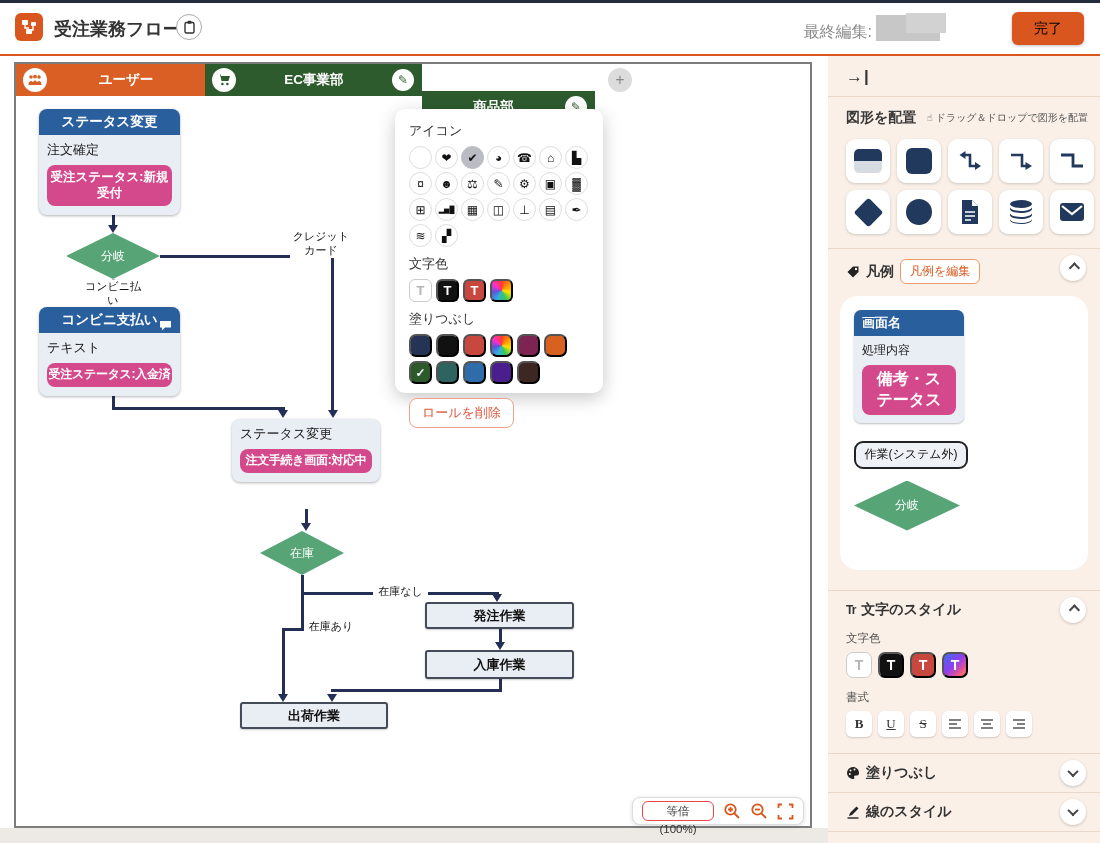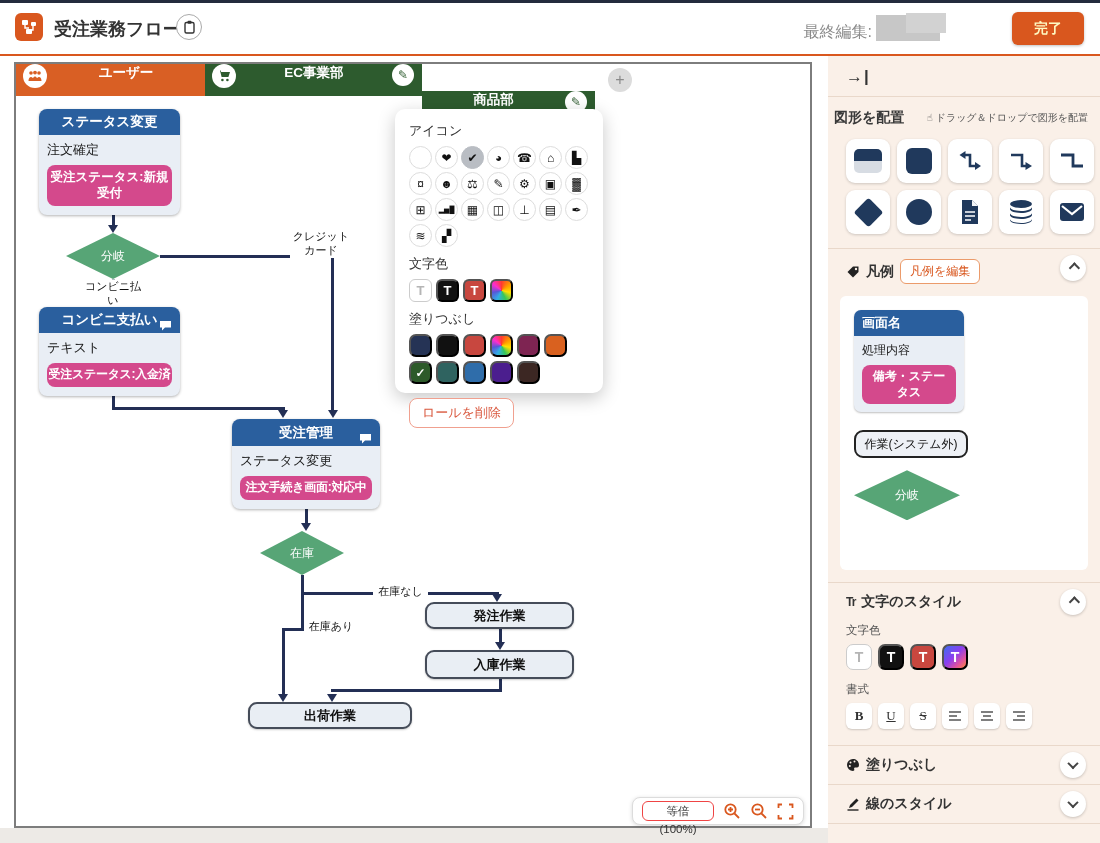--- a/index.html
+++ b/index.html
@@ -10,40 +10,40 @@
   
   .topstrip { position:absolute; left:0; top:0; width:1100px; height:3px; background:#232b3d; }
   .header { position:absolute; left:0; top:3px; width:1100px; height:53px; background:#fff; border-bottom:2px solid #d9571e; }
   .logo { position:absolute; left:15px; top:10px; width:28px; height:28px; background:#d9571e; border-radius:6px; display:flex; align-items:center; justify-content:center; }
   .htitle { position:absolute; left:54px; top:14px; font-size:18px; font-weight:bold; color:#333; }
   .copybtn { position:absolute; left:176px; top:11px; width:26px; height:26px; border:1.5px solid #aaa; border-radius:50%; background:#fff; display:flex; align-items:center; justify-content:center; }
   .lastedit { position:absolute; right:228px; top:19px; font-size:16px; color:#8a8a8a; }
   .redact { position:absolute; right:128px; top:10px; width:96px; height:32px; }
   .redact .r1{ position:absolute; left:0; top:2px; width:64px; height:26px; background:#c7c7c7; }
   .redact .r2{ position:absolute; left:30px; top:0; width:40px; height:20px; background:#d2d2d2; }
-  .donebtn { position:absolute; right:16px; top:9px; width:72px; height:33px; background:#d9571e; color:#fef9c3; border:none; border-radius:6px; font-size:14px; font-weight:bold; box-shadow:0 1px 3px rgba(0,0,0,.25); }
+  .donebtn { position:absolute; right:16px; top:9px; width:72px; height:33px; background:#d9571e; color:#000000; border:none; border-radius:6px; font-size:14px; font-weight:normal; box-shadow:0 1px 3px rgba(0,0,0,.25); }
 
   
   .canvas { position:absolute; left:14px; top:62px; width:798px; height:766px; background:#fff; border:2px solid #7d7d7d; }
   .bottomstrip { position:absolute; left:0; top:828px; width:828px; height:15px; background:#edeae6; }
 
-  .lane { position:absolute; top:0; height:32px; display:flex; color:#fff; font-size:13.5px; font-weight:bold; }
+  .lane { position:absolute; top:0; height:32px; display:flex; align-items:center; color:#fff; font-size:13.5px; font-weight:bold; }
   .lane .lname { flex:1; text-align:center; }
   .lane-ic { width:24px; height:24px; background:#fff; border-radius:50%; margin-left:7px; display:flex; align-items:center; justify-content:center; flex:none; }
   .lane-edit { width:22px; height:22px; background:#fff; border-radius:50%; margin-right:8px; display:flex; align-items:center; justify-content:center; font-size:12px; flex:none; }
   .lane-add { position:absolute; left:592px; top:4px; width:24px; height:24px; border-radius:50%; background:#dcdcdc; color:#8a8a8a; font-size:16px; line-height:22px; text-align:center; border:none; }
 
   .node { position:absolute; border-radius:8px; background:#e9eef5; box-shadow:0 1px 3px rgba(0,0,0,.3); }
   .node-h { position:relative; background:#2a5f9e; color:#fff; font-weight:bold; font-size:13.5px; height:26px; line-height:26px; text-align:center; border-radius:8px 8px 0 0; }
   .node-h .bub { position:absolute; right:8px; top:7px; }
   .node-b { padding:6px 8px 9px; font-size:13px; color:#1b1b1b; }
   .badge { background:#d4498c; color:#fff; border-radius:8px; font-size:12.5px; font-weight:600; text-align:center; padding:4px 2px; margin-top:6px; line-height:1.3; }
   .badge.nw { white-space:nowrap; font-size:12px; letter-spacing:-0.3px; padding:4px 1px; }
 
-  .task { position:absolute; background:#e9eef4; border:2px solid #454c59; border-radius:9px; display:flex; align-items:center; justify-content:center; font-size:13px; font-weight:600; color:#111; box-shadow:0 1px 2px rgba(0,0,0,.2); }
+  .task { position:absolute; background:#e9eef4; border:2px solid #454c59; border-radius:3px; display:flex; align-items:center; justify-content:center; font-size:13px; font-weight:600; color:#111; box-shadow:0 1px 2px rgba(0,0,0,.2); }
   .diamond { position:absolute; background:#57a576; clip-path:polygon(50% 0,100% 50%,50% 100%,0 50%); color:#fff; display:flex; align-items:center; justify-content:center; font-size:12px; }
 
   .vline,.hline { position:absolute; background:#232f55; }
   .vline { width:3px; } .hline { height:3px; }
   .arr-d { position:absolute; width:0; height:0; border-left:5.5px solid transparent; border-right:5.5px solid transparent; border-top:8px solid #232f55; }
   .lt { background:#b6bcc6 !important; }
   .arr-d.lt { background:transparent !important; border-top-color:#b6bcc6; }
   .elabel { position:absolute; font-size:11px; color:#111; background:#fff; padding:0 2px; text-align:center; line-height:1.25; }
 
   
@@ -59,37 +59,37 @@
   .tchip.red { background:#c8473f; }
   .tchip.rainbow { background:conic-gradient(#ff3b30,#ff9500,#ffe100,#34c759,#32ade6,#5856d6,#ff2dcd,#ff3b30); color:transparent; }
   .tchip.gradient-purple { background:linear-gradient(135deg,#3f6df0,#8a3ff0 45%,#e0529d 75%,#ff8a3d); }
   .fchip { width:23px; height:23px; border-radius:7px; display:flex; align-items:center; justify-content:center; color:#fff; font-size:12px; font-weight:bold; }
   .delrole { margin-top:6px; background:#fff; border:1.5px solid #f0a08f; color:#d9573d; font-size:13px; border-radius:8px; padding:5px 12px; }
 
   
   .sidebar { position:absolute; left:828px; top:56px; width:272px; height:787px; background:#faf0e8; }
   .collapse { font-size:17px; font-weight:bold; color:#333; padding:11px 0 9px 18px; letter-spacing:1px; }
   .sb-div { height:1px; background:#e9d8ca; }
-  .shapes-head { display:flex; align-items:center; justify-content:space-between; padding:12px 12px 0 6px; }
+  .shapes-head { display:flex; align-items:center; justify-content:space-between; padding:12px 12px 0 18px; }
   .shapes-title { font-size:14px; font-weight:bold; color:#3a3a3a; }
   .drag-hint { font-size:10px; color:#555; }
   .shape-grid { display:grid; grid-template-columns:repeat(5,44px); gap:7px; padding:12px 0 14px 18px; }
   .shape-btn { width:44px; height:44px; background:#fff; border-radius:9px; box-shadow:0 1px 3px rgba(0,0,0,.18); display:flex; align-items:center; justify-content:center; border:none; }
   .sec-head { display:flex; align-items:center; gap:6px; padding:10px 12px 10px 18px; position:relative; }
   .sec-title { font-size:14px; font-weight:bold; color:#333; }
   .chev { position:absolute; right:14px; top:6px; width:26px; height:26px; background:#fff; border-radius:50%; box-shadow:0 1px 3px rgba(0,0,0,.2); display:flex; align-items:center; justify-content:center; }
   .chev i { width:8px; height:8px; border-left:2px solid #444; border-bottom:2px solid #444; display:block; }
   .chev.up i { transform:rotate(135deg) translate(-1px,-1px); }
   .chev.down i { transform:rotate(-45deg) translate(1px,-1px); }
   .legend-edit { background:#fff; border:1px solid #eb9b6b; color:#d9571e; font-size:12px; border-radius:6px; padding:3px 9px; }
-  .legend-card { margin:2px 12px 12px; background:#fff; border-radius:6px; padding:14px; height:274px; }
+  .legend-card { margin:2px 12px 20px; background:#fff; border-radius:18px; padding:14px; height:274px; }
   .mini-node { width:110px; border-radius:7px; background:#e9eef5; box-shadow:0 1px 2px rgba(0,0,0,.25); }
   .mini-h { background:#2a5f9e; color:#fff; font-size:13px; font-weight:bold; padding:4px 8px; border-radius:7px 7px 0 0; }
   .mini-b { padding:6px 8px 8px; font-size:12px; color:#1b1b1b; }
-  .mini-badge { background:#d4498c; color:#fff; border-radius:8px; font-size:12px; font-weight:600; text-align:center; padding:4px 8px; margin-top:6px; line-height:1.3; }
+  .mini-badge { background:#d4498c; color:#fff; border-radius:8px; font-size:16px; font-weight:600; text-align:center; padding:4px 8px; margin-top:6px; line-height:1.3; }
   .mini-task { margin-top:18px; width:114px; height:28px; background:#eef1f6; border:2px solid #222; border-radius:9px; display:flex; align-items:center; justify-content:center; font-size:12px; color:#111; }
   .mini-diamond { margin-top:12px; width:106px; height:50px; background:#57a576; clip-path:polygon(50% 0,100% 50%,50% 100%,0 50%); color:#fff; font-size:12px; display:flex; align-items:center; justify-content:center; }
   .sublabel { font-size:11.5px; color:#555; padding:2px 0 6px 18px; }
   .sb-chips { display:flex; gap:6px; padding:0 0 10px 18px; }
   .sb-chips .tchip { width:26px; height:26px; border-radius:7px; font-size:14px; }
   .fmt-btn { width:26px; height:26px; background:#fff; border-radius:6px; box-shadow:0 1px 2px rgba(0,0,0,.18); display:flex; align-items:center; justify-content:center; font-size:13px; color:#333; border:none; }
   .fmt-b { font-family:"Liberation Serif","DejaVu Serif",serif; font-weight:bold; }
   .fmt-u { text-decoration:underline; font-family:"Liberation Serif","DejaVu Serif",serif; }
   .fmt-s { text-decoration:line-through; font-family:"Liberation Serif","DejaVu Serif",serif; }
   .tr-ic { font-size:12px; font-weight:bold; color:#333; letter-spacing:-1px; }
@@ -217,38 +217,31 @@
             </svg>
         </span>
       </div>
       <div class="node-b">
         <div>テキスト</div>
         <div class="badge nw">受注ステータス:入金済</div>
       </div>
     </div>
 
     <div class="node" style="left:216px;top:355px;width:148px;">
-      <div class="node-h" style="height:27px;line-height:27px;"><span>受注管理</span>
-        <span class="bub">
-          <svg width="13" height="11" viewBox="0 0 13 11">
-              <path d="M1 1 h11 v6.5 h-6 l-3 3 v-3 h-2 z" fill="#fff"></path>
-            </svg>
-        </span>
-      </div>
       <div class="node-b">
         <div>ステータス変更</div>
         <div class="badge nw">注文手続き画面:対応中</div>
       </div>
     </div>
 
     <div class="diamond" style="left:244px;top:467px;width:84px;height:44px;">在庫</div>
 
     <div class="task" style="left:409px;top:538px;width:149px;height:27px;">発注作業</div>
     <div class="task" style="left:409px;top:586px;width:149px;height:29px;">入庫作業</div>
-    <div class="task" style="left:232px;top:638px;width:164px;height:27px;">出荷作業</div>
+    <div class="task" style="left:224px;top:638px;width:148px;height:27px;">出荷作業</div>
 
     <div class="popup">
       <div class="plabel">アイコン</div>
       <div class="picon-grid" id="popup-icon-grid">
           <button class="picon"></button>
           <button class="picon">❤</button>
           <button class="picon sel">✔</button>
           <button class="picon">◕</button>
           <button class="picon">☎</button>
           <button class="picon">⌂</button>

